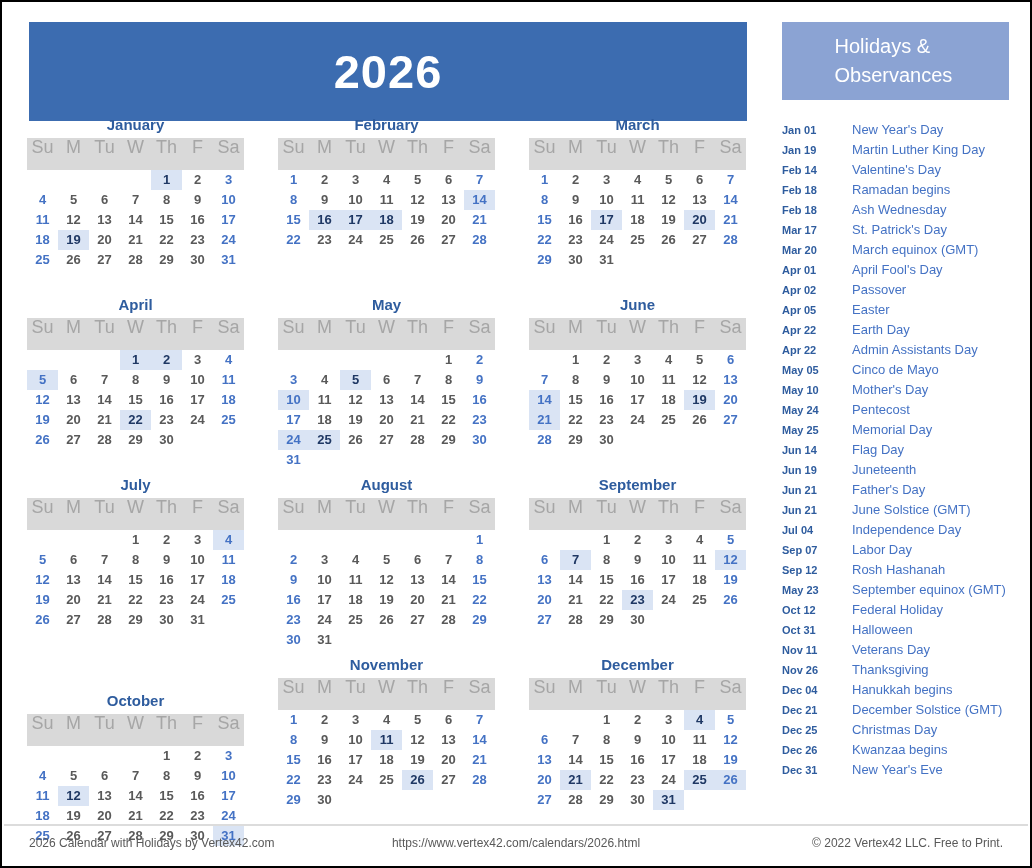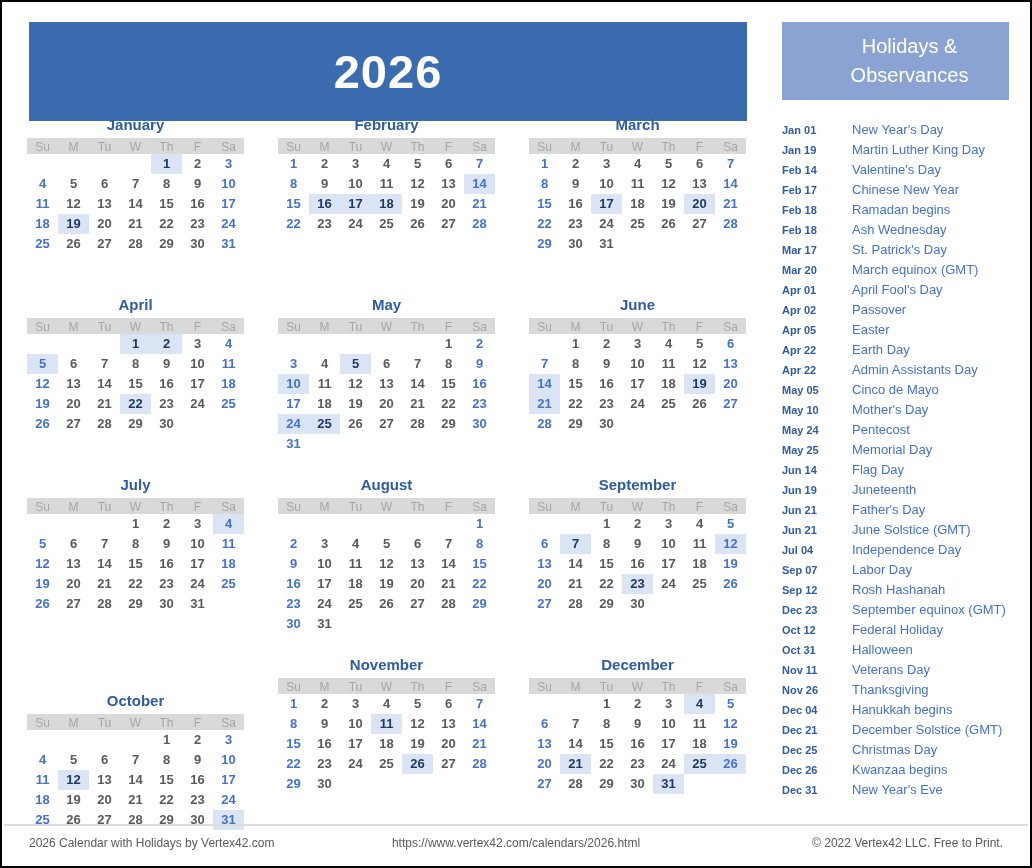--- a/index.html
+++ b/index.html
@@ -17,34 +17,34 @@
   .banner {
     position: absolute; left: 27px; top: 20px; width: 718px; height: 99px;
     background: var(--banner-bg, #3C6CB0);
     color: #fff; display: flex; align-items: center; justify-content: center;
     font-size: 47px; font-weight: bold; letter-spacing: 1px;
   }
   .side-header {
     position: absolute; left: 780px; top: 20px; width: 227px; height: 78px;
     background: var(--sidebar-header-bg, #8BA3D3);
     color: #fff; display: flex; align-items: center; justify-content: center;
-    font-size: 20px; text-align: center; line-height: 1.45; padding-left: 28px;
+    font-size: 20px; line-height: 1.45; padding-left: 28px;
   }
   .side-header span { display: inline-block; max-width: 150px; }
   
   .month { position: absolute; width: 217px; }
   .mtitle {
     height: 24px; line-height: 22px; text-align: center;
     font-size: 15px; font-weight: bold; color: var(--month-title, #2E5C9E);
   }
   .mgrid { display: grid; grid-template-columns: repeat(7, 31px); }
   .mhdr {
     background: var(--dayheader-bg, #D9D9D9);
     color: var(--dayheader-text, #A6A6A6);
-    font-size: 12px; height: 16px;
+    font-size: 18px; height: 32px;
   }
   .mhdr div { text-align: center; line-height: 19px; }
   .mdays div {
     height: 20px; line-height: 20px; text-align: center;
     font-size: 13px; font-weight: bold;
   }
   .mdays .wd { color: var(--weekday-text, #595959); }
   .mdays .we { color: var(--weekend-text, #4472C4); }
   .mdays .hl { background: var(--highlight-bg, #DAE4F4); }
   .mdays .hl.wd { color: var(--highlight-weekday-text, #1F3864); }
@@ -649,24 +649,20 @@
       </div>
       <div class="hrow">
         <span class="hdate">Jan 19</span>
         <span class="hname">Martin Luther King Day</span>
       </div>
       <div class="hrow">
         <span class="hdate">Feb 14</span>
         <span class="hname">Valentine's Day</span>
       </div>
       <div class="hrow">
-        <span class="hdate">Feb 17</span>
-        <span class="hname">Chinese New Year</span>
-      </div>
-      <div class="hrow">
         <span class="hdate">Feb 18</span>
         <span class="hname">Ramadan begins</span>
       </div>
       <div class="hrow">
         <span class="hdate">Feb 18</span>
         <span class="hname">Ash Wednesday</span>
       </div>
       <div class="hrow">
         <span class="hdate">Mar 17</span>
         <span class="hname">St. Patrick's Day</span>
@@ -733,21 +729,21 @@
       </div>
       <div class="hrow">
         <span class="hdate">Sep 07</span>
         <span class="hname">Labor Day</span>
       </div>
       <div class="hrow">
         <span class="hdate">Sep 12</span>
         <span class="hname">Rosh Hashanah</span>
       </div>
       <div class="hrow">
-        <span class="hdate">Dec 23</span>
+        <span class="hdate">May 23</span>
         <span class="hname">September equinox (GMT)</span>
       </div>
       <div class="hrow">
         <span class="hdate">Oct 12</span>
         <span class="hname">Federal Holiday</span>
       </div>
       <div class="hrow">
         <span class="hdate">Oct 31</span>
         <span class="hname">Halloween</span>
       </div>

